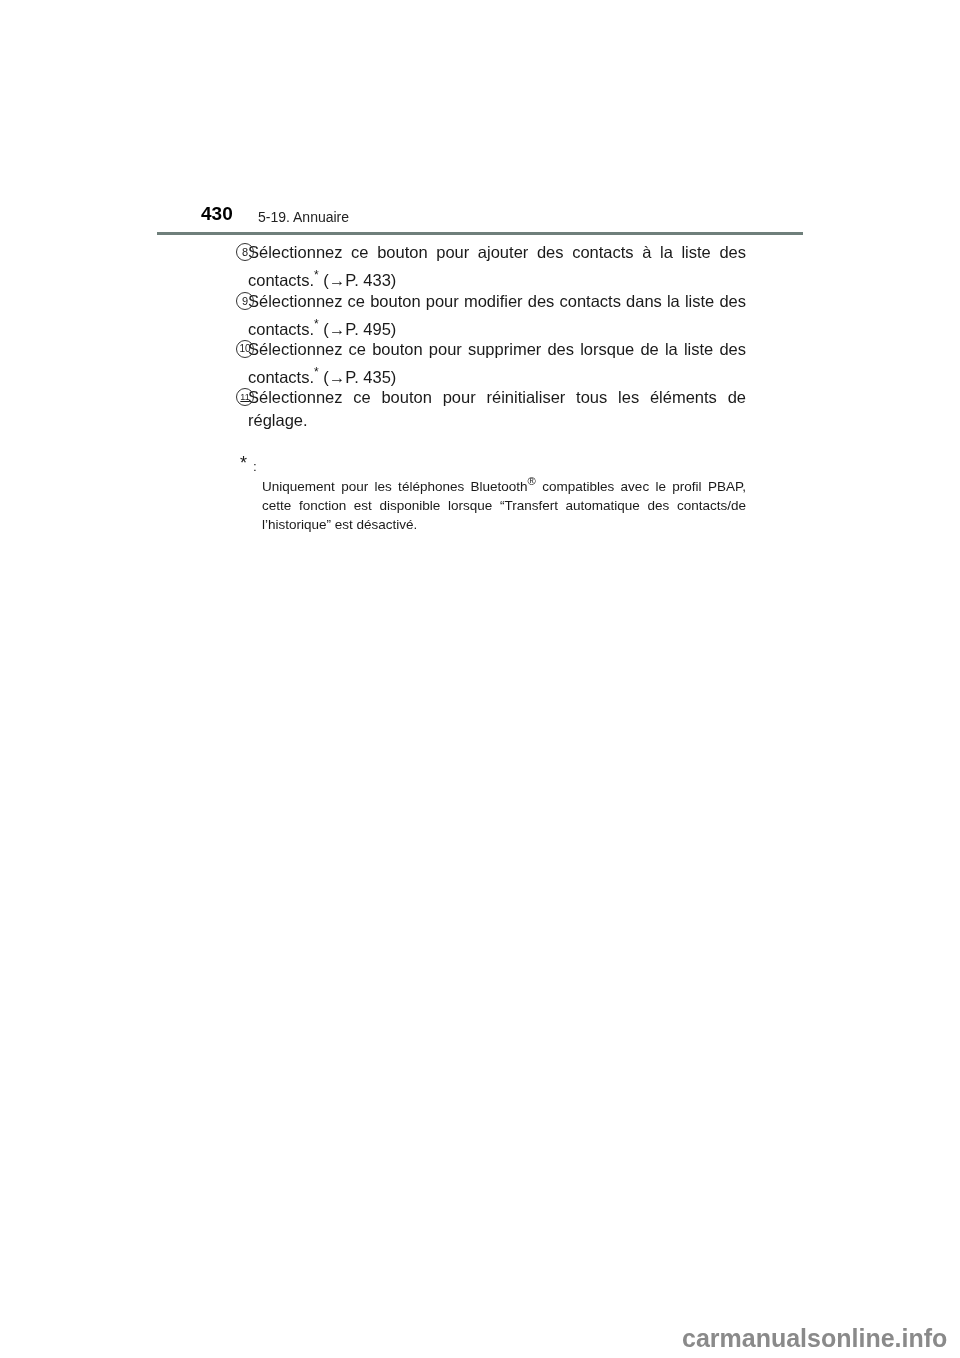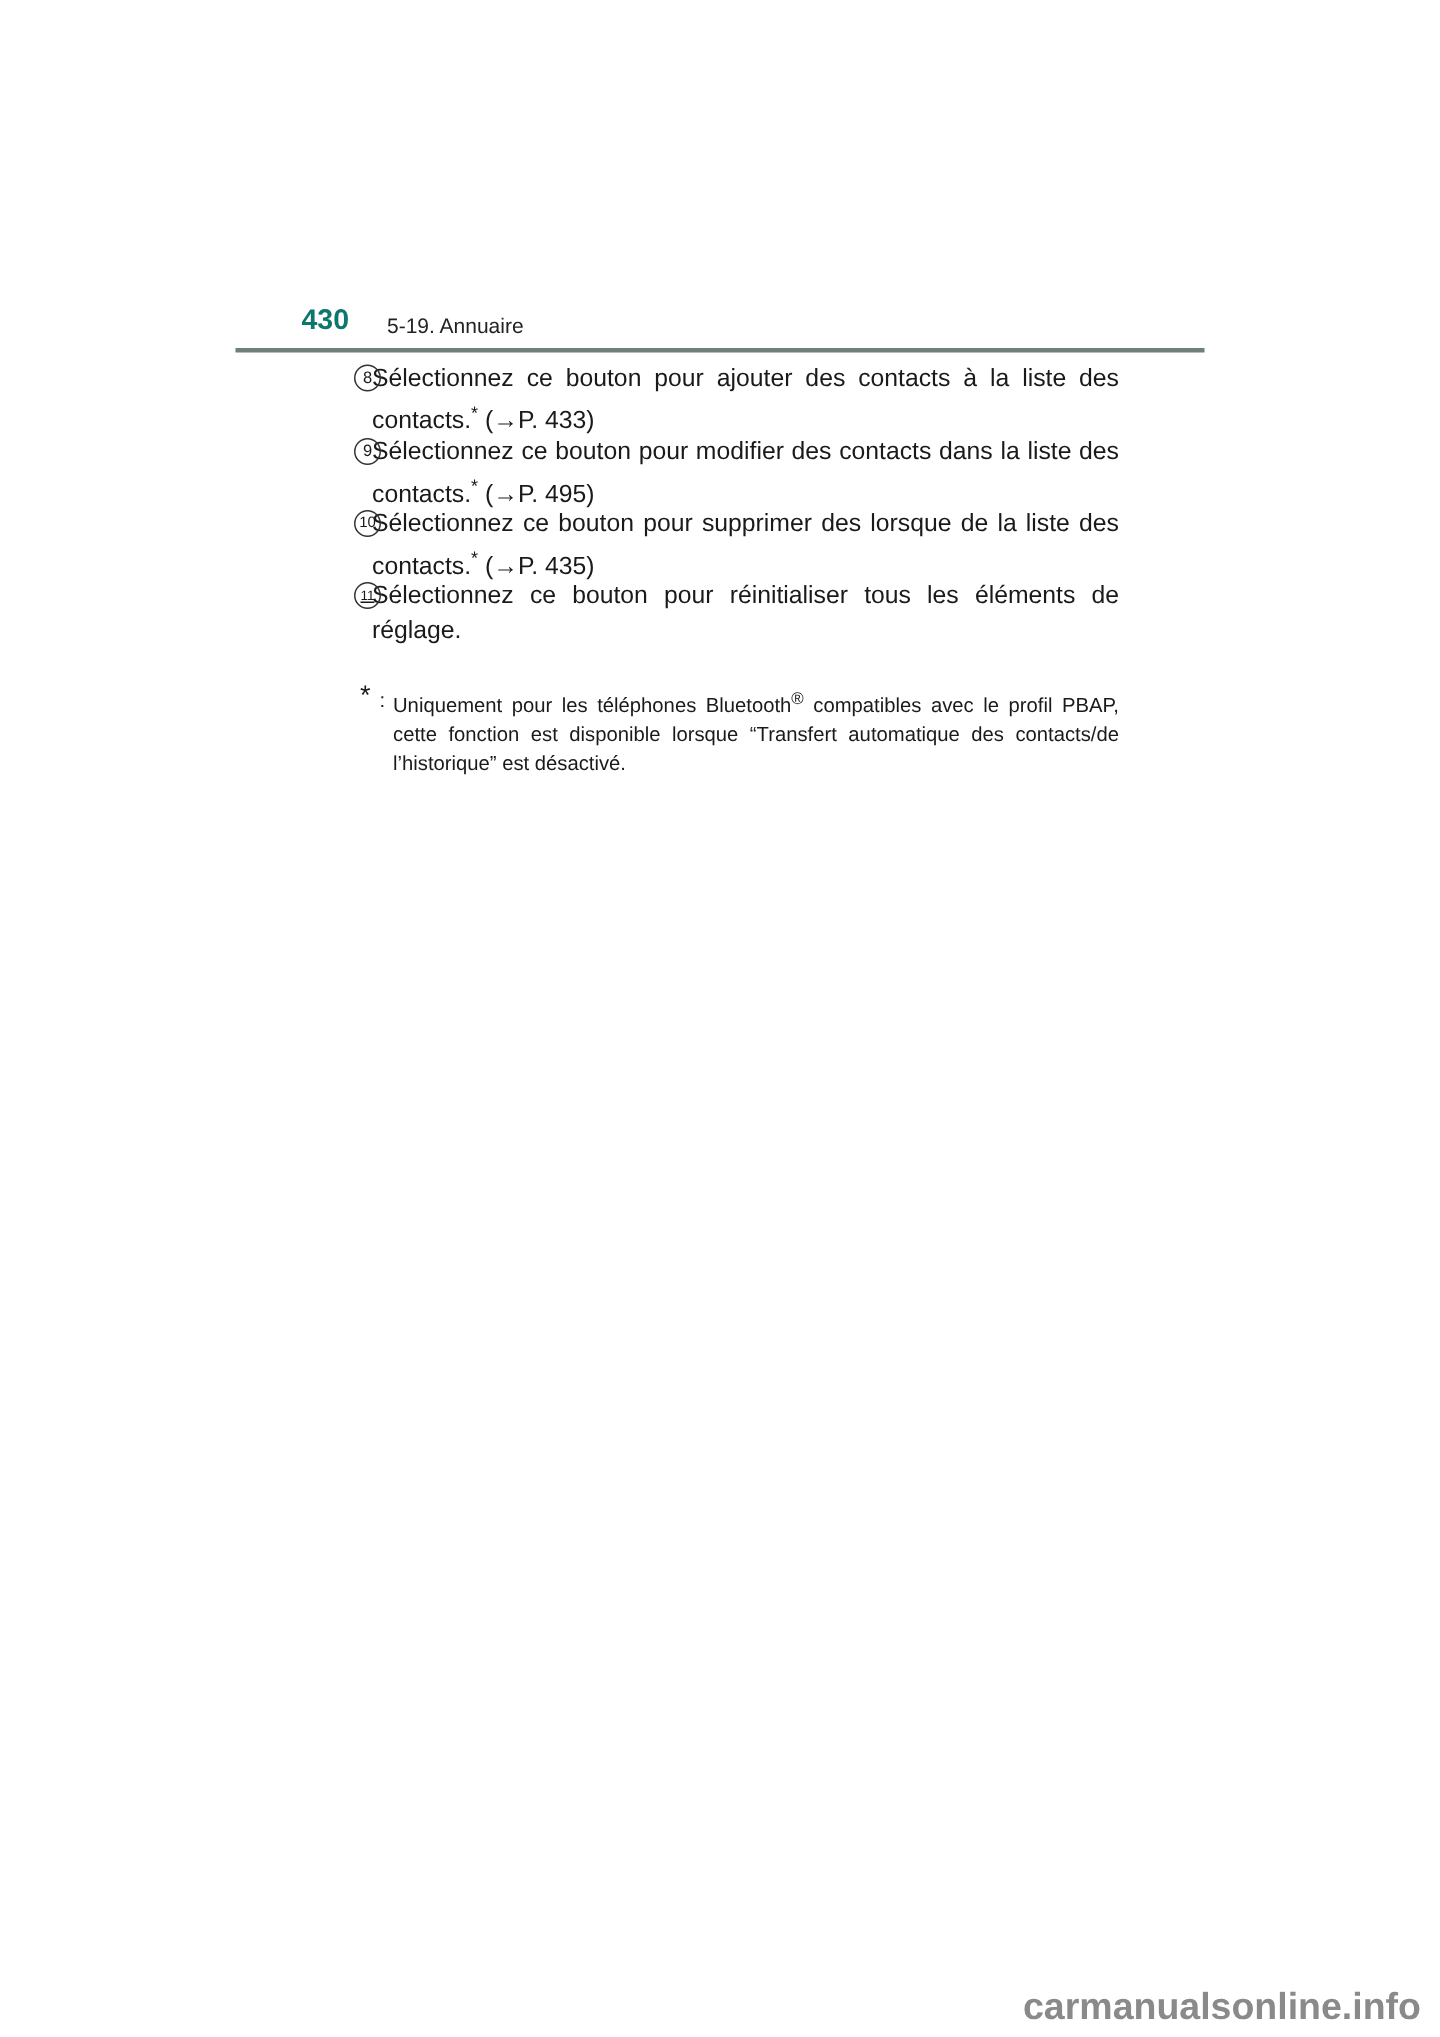--- a/index.html
+++ b/index.html
@@ -1,29 +1,29 @@
 <!DOCTYPE html>
 <html><head>
 <meta charset="utf-8">
 <style>
   html, body { margin:0; padding:0; }
   body { width:960px; height:1358px; background:#ffffff; position:relative; overflow:hidden;
          font-family:"Liberation Sans", sans-serif; color:#1a1a1a; }
-  .page-num { position:absolute; left:201px; top:203px; font-size:19px; font-weight:bold; color:#0f766e; }
+  .page-num { position:absolute; left:201px; top:203px; font-size:19px; font-weight:bold; color:#000000; }
   .section { position:absolute; left:258px; top:209px; font-size:14px; color:#222; }
   .rule { position:absolute; left:157px; top:232px; width:646px; height:3px; background:#6f7f7b; }
   .item { position:absolute; left:236px; width:510px; font-size:16.5px; line-height:23px; }
   .num { position:absolute; left:0; top:2px; width:16px; height:16px; border:1px solid #333; border-radius:50%;
          font-size:11px; line-height:16px; text-align:center; }
   .txt { margin-left:12px; text-align:justify; text-align-last:left; }
   .txt sup { font-size:12px; }
   .foot { position:absolute; left:240px; top:457px; width:506px; font-size:13.5px; line-height:19px; }
   .foot .star { position:absolute; left:0; top:-3px; font-size:18px; }
   .foot .colon { position:absolute; left:13px; top:0; }
-  .foot .ftxt { margin-left:22px; text-align:justify; text-align-last:left; }
+  .foot .ftxt { margin-left:22px; text-align:justify; text-align-last:left;margin-top:15px; }
   .watermark { position:absolute; left:682px; top:1324px; font-size:25px; color:#8a8a8a;font-weight:bold; }
 </style>
 </head>
 <body>
 
 <div class="page-num">430</div>
 <div class="section">5-19. Annuaire</div>
 <div class="rule"></div>
 
 <div class="item" style="top:241px;">

